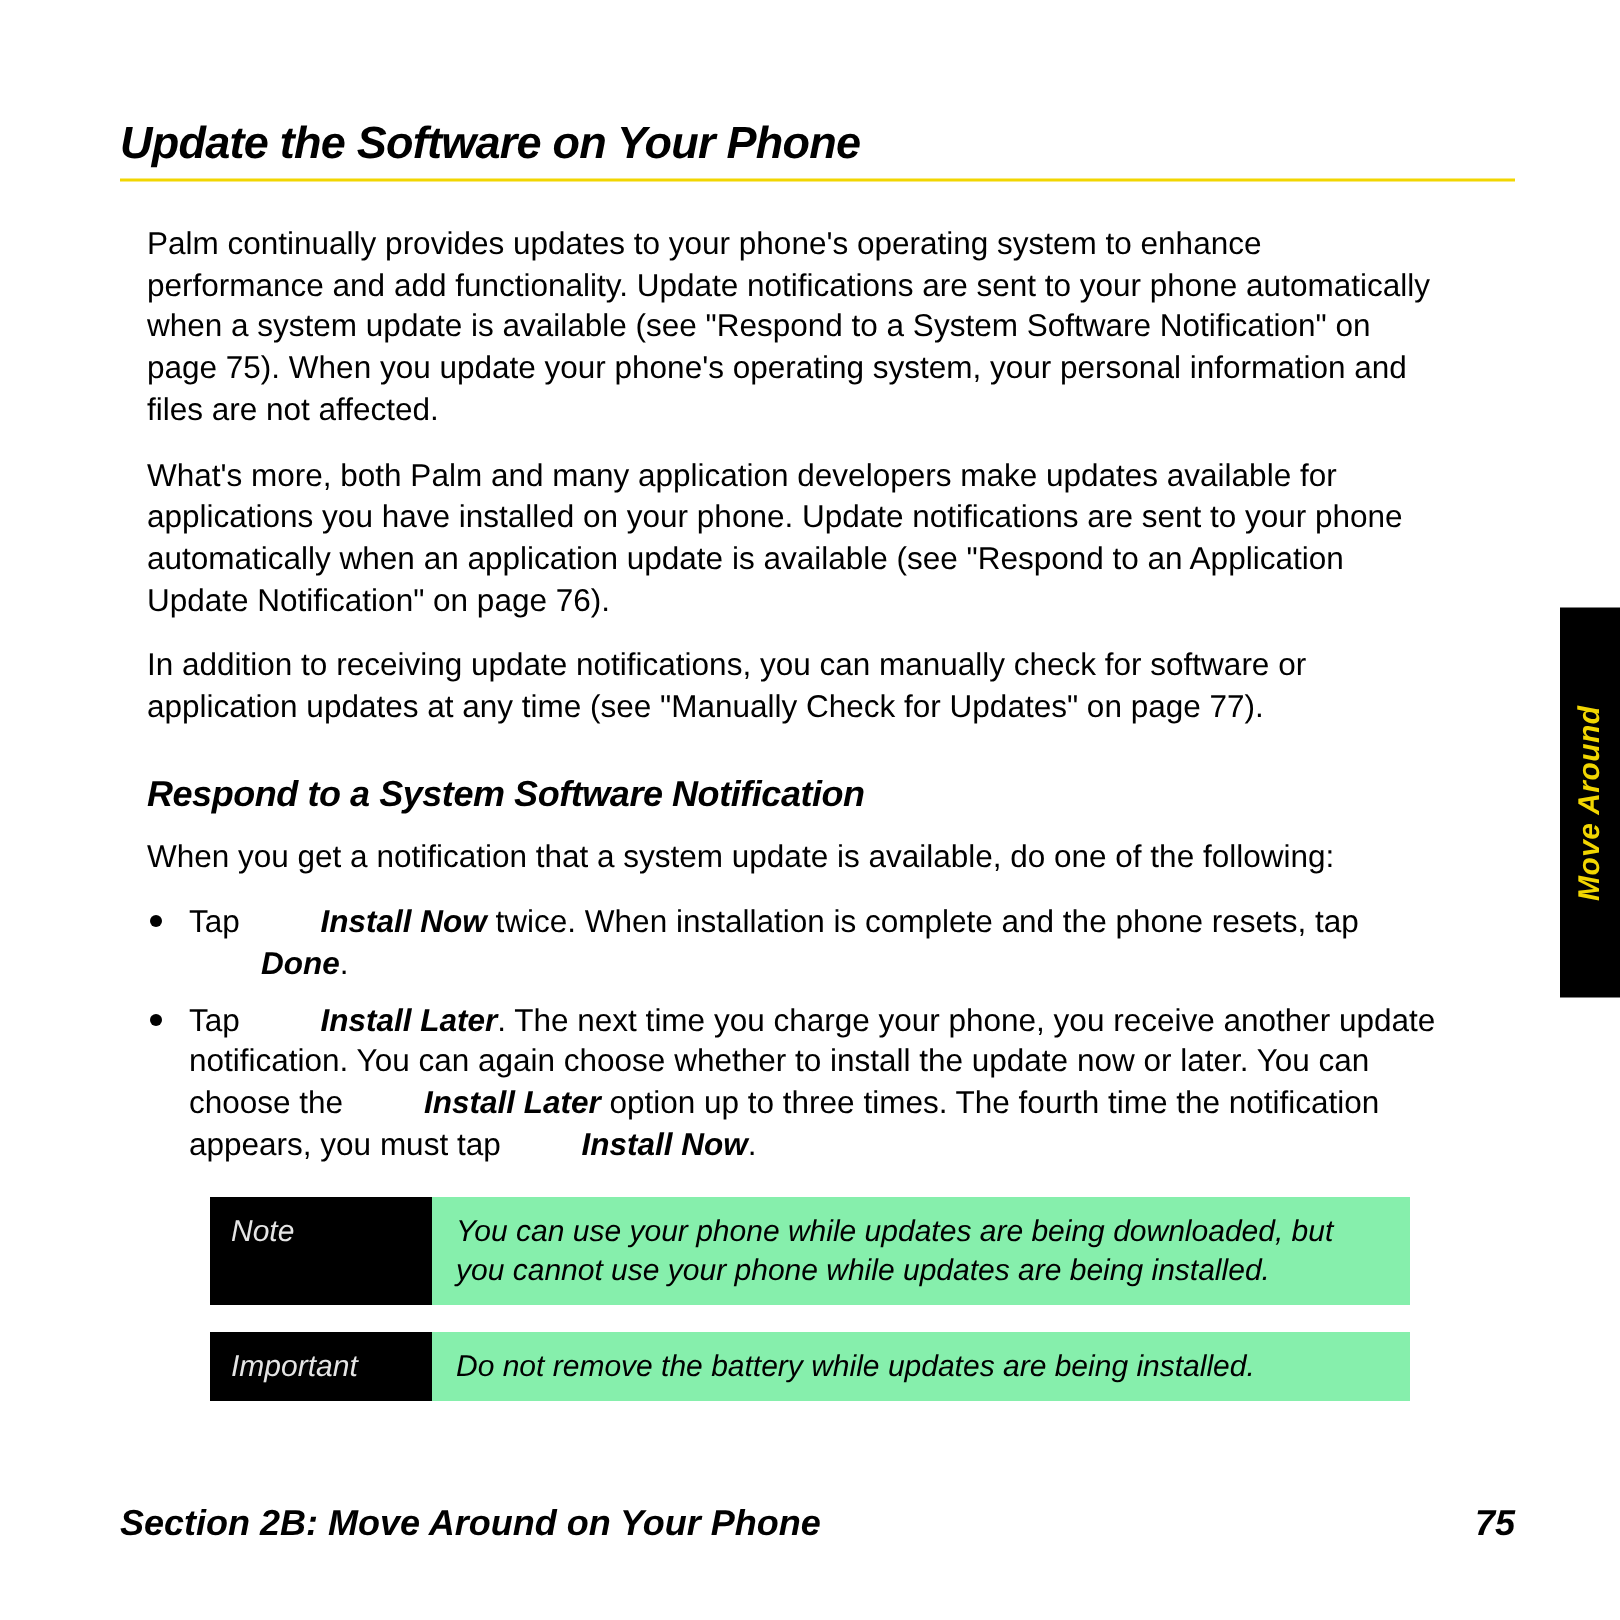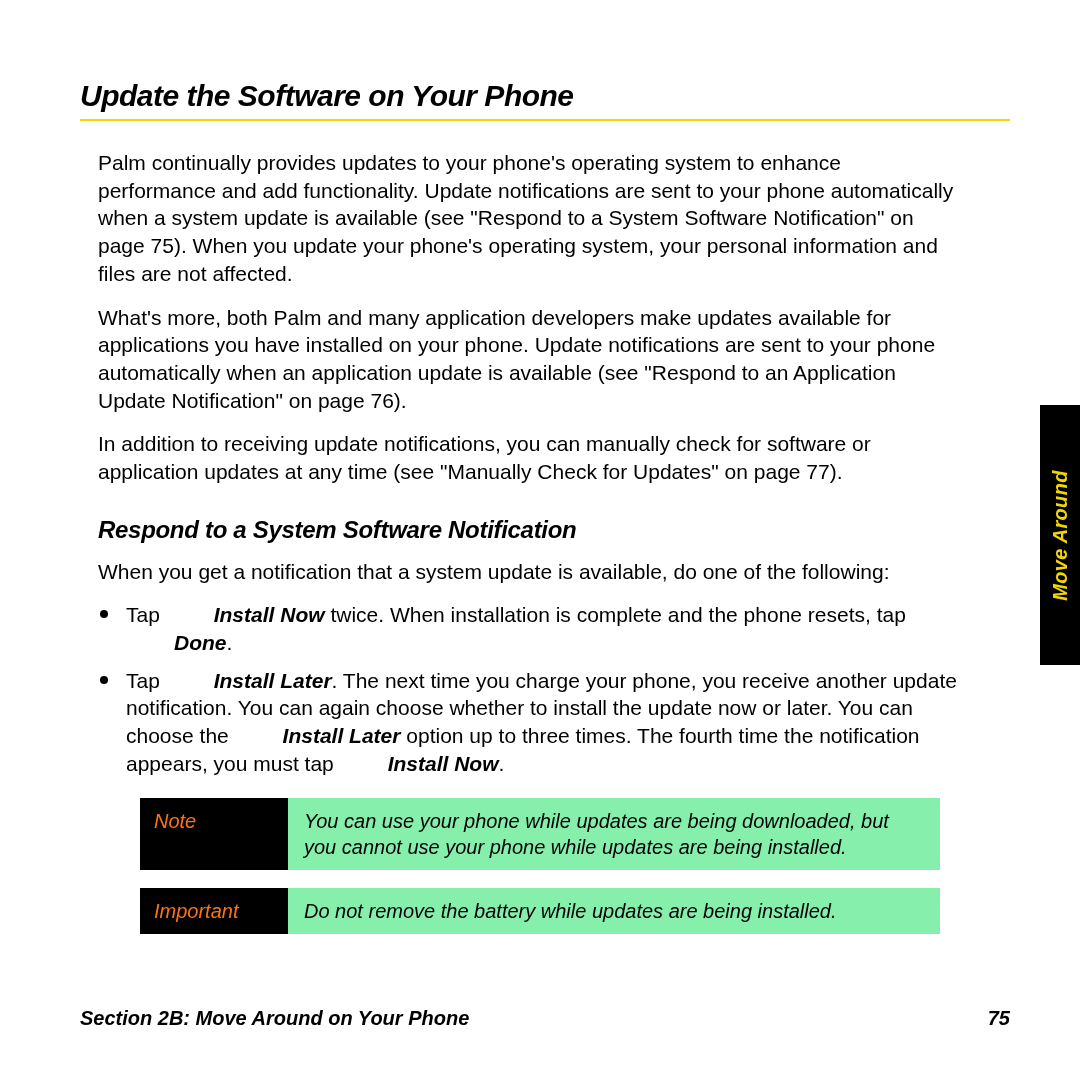--- a/index.html
+++ b/index.html
@@ -69,21 +69,21 @@
   .bi { font-weight: bold; font-style: italic; margin-left: 48px; }
 
   .callout {
     display: flex;
     margin: 12px 0 18px 42px;
     width: 800px;
     font-size: 20px;
   }
   .callout .label {
     background: #000;
-    color: #f97316;
+    color: #e5e5e5;
     font-style: italic;
     font-weight: normal;
     padding: 10px 14px;
     width: 120px;
     flex: 0 0 120px;
     display: flex;
     align-items: flex-start;
   }
   .callout .text {
     background: #86efac;
@@ -116,21 +116,21 @@
 
   .footer {
     position: absolute;
     left: 80px;
     bottom: 50px;
     width: 930px;
     display: flex;
     justify-content: space-between;
     font-style: italic;
     font-weight: bold;
-    font-size: 20px;
+    font-size: 24px;
   }
 </style>
 </head>
 <body>
 
 <div class="page">
   <div class="h1">Update the Software on Your Phone</div>
   <div class="rule"></div>
 
   <div class="body">

